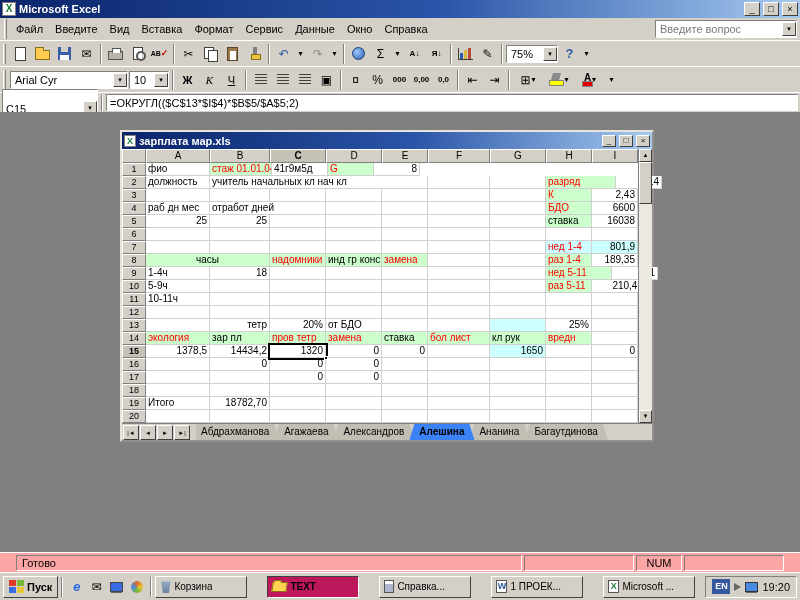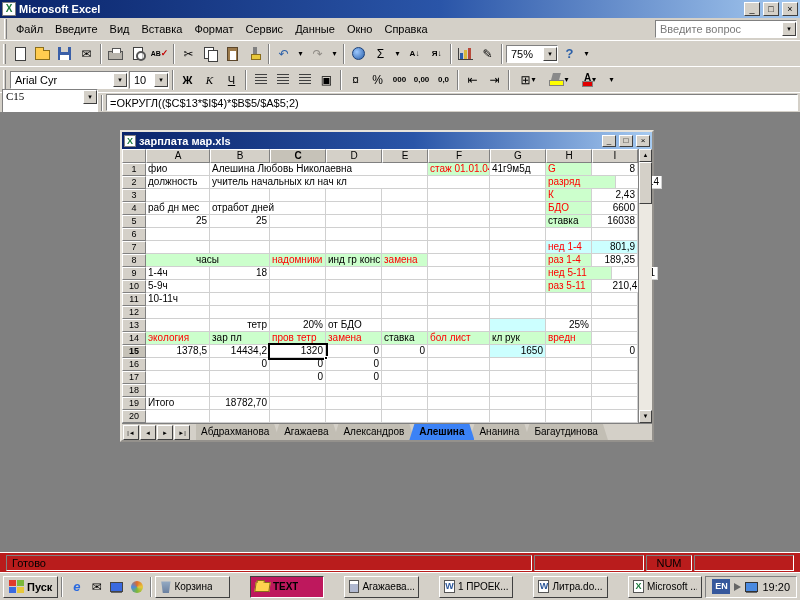--- a/index.html
+++ b/index.html
@@ -74,21 +74,21 @@
   .ic-chart i:nth-child(3){height:11px;background:#b84a3a;}
   .ic-align{width:12px;height:11px;background:repeating-linear-gradient(to bottom,#404040 0 1px,transparent 1px 3px);}
   .ic-fill{width:14px;height:13px;position:relative;}
   .ic-fill::before{content:"";position:absolute;top:0;left:3px;width:8px;height:7px;background:#8a8a8a;transform:skewX(-15deg);}
   .ic-fill::after{content:"";position:absolute;bottom:0;left:0;width:13px;height:4px;background:#ffff00;border:1px solid #808080;}
   .ic-fontcolor{font-size:10px;font-weight:bold;line-height:10px;position:relative;padding-bottom:4px;}
   .ic-fontcolor::after{content:"";position:absolute;left:-2px;right:-2px;bottom:0;height:4px;background:#e00000;border:1px solid #808080;}
 
   
   .formula-bar{height:20px;background:#d4d0c8;border-top:1px solid #fff;display:flex;align-items:center;padding:1px 2px;gap:1px;}
-  .name-box{width:96px;height:27px;background:#fff;border:1px solid;border-color:#808080 #fff #fff #808080;font-size:11px;display:flex;align-items:flex-start;padding:0 0 0 3px;gap:2px;flex:none;font-family:Liberation Serif, serif;}
+  .name-box{width:96px;height:27px;background:#fff;border:1px solid;border-color:#808080 #fff #fff #808080;font-size:11px;display:flex;align-items:flex-end;padding:0 0 0 3px;gap:2px;flex:none;}
   .name-box .val{flex:1;}
   .fb-sep{width:2px;height:16px;border-left:1px solid #808080;border-right:1px solid #fff;margin:0 2px;flex:none;}
   .formula-area{flex:1;height:17px;background:#fff;border:1px solid;border-color:#808080 #fff #fff #808080;font-size:11px;display:flex;align-items:center;padding:0 3px;white-space:nowrap;overflow:hidden;}
 
   
   .workspace{flex:1;background:#808080;position:relative;overflow:hidden;min-height:0;}
   .wb-window{position:absolute;left:120px;top:18px;width:534px;height:312px;background:#d4d0c8;border:2px outset #e8e4dc;display:flex;flex-direction:column;}
   .child-title{height:17px;background:linear-gradient(90deg,#0a246a 0%,#2a55a8 55%,#a6caf0 100%);display:flex;align-items:center;gap:3px;padding:0 2px;color:#fff;font-size:11px;font-weight:bold;flex:none;}
   .child-title .app-icon{width:12px;height:12px;font-size:9px;line-height:10px;}
   .child-btn{width:14px;height:12px;background:#d4d0c8;border:1px solid;border-color:#fff #404040 #404040 #fff;font-size:8px;line-height:9px;text-align:center;padding:0;flex:none;}
@@ -112,21 +112,21 @@
   .vscroll{width:14px;background:#ece9e2;border-left:1px solid #808080;display:flex;flex-direction:column;flex:none;}
   .sc-btn{height:13px;background:#d4d0c8;border:1px solid;border-color:#fff #404040 #404040 #fff;font-size:6px;text-align:center;line-height:11px;padding:0;flex:none;}
   .sc-thumb{height:42px;background:#d4d0c8;border:1px solid;border-color:#fff #404040 #404040 #fff;flex:none;}
   .sc-track{flex:1;}
   .tab-bar{height:17px;background:#d4d0c8;display:flex;align-items:stretch;overflow:hidden;border-top:1px solid #808080;flex:none;}
   .tab-nav{width:16px;height:15px;background:#d4d0c8;border:1px solid;border-color:#fff #404040 #404040 #fff;font-size:6px;display:flex;align-items:center;justify-content:center;margin:1px 0 0 1px;padding:0;flex:none;}
   .sheet-tab{position:relative;z-index:1;height:16px;padding:1px 10px 0;font-size:10px;line-height:14px;background:#c2beb4;clip-path:polygon(5px 0,calc(100% - 5px) 0,100% 100%,0 100%);margin-left:-5px;white-space:nowrap;flex:none;}
   .sheet-tab.active{background:#3b82f6;font-weight:bold;z-index:3;}
 
   
-  .status-bar{height:20px;background:#b91c1c;border-top:1px solid #fff;display:flex;align-items:center;gap:2px;padding:1px 6px;font-size:11px;}
+  .status-bar{height:20px;background:#fca5a5;border-top:1px solid #fff;display:flex;align-items:center;gap:2px;padding:1px 16px;font-size:11px;}
   .sb-main{flex:1;height:16px;line-height:15px;padding:0 5px;border:1px solid;border-color:#808080 #fff #fff #808080;}
   .sb-panel{height:16px;line-height:15px;padding:0 6px;border:1px solid;border-color:#808080 #fff #fff #808080;flex:none;}
 
   
   .taskbar{height:28px;background:#d4d0c8;border-top:1px solid #fff;display:flex;align-items:center;gap:3px;padding:2px 3px;flex:none;}
   .start-btn{height:22px;display:flex;align-items:center;gap:3px;padding:0 5px;font-weight:bold;font-size:11px;border:1px solid;border-color:#fff #404040 #404040 #fff;background:#d4d0c8;flex:none;}
   .flag{width:15px;height:13px;display:grid;grid-template-rows:6px 6px;grid-template-columns:7px 7px;gap:1px 1px;}
   .flag i:nth-child(1){background:#e03a2a;}
   .flag i:nth-child(2){background:#7ab83a;}
   .flag i:nth-child(3){background:#3a6ae0;}
@@ -380,21 +380,20 @@
                 <div class="hcell" style="width: 46px;">E</div>
                 <div class="hcell" style="width: 62px;">F</div>
                 <div class="hcell" style="width: 56px;">G</div>
                 <div class="hcell" style="width: 46px;">H</div>
                 <div class="hcell" style="width: 46px;">I</div>
               </div>
             <div class="grid-body">
                 <div class="grow">
                   <div class="rhcell">1</div>
                   <div class="cell" style="width: 64px;">фио</div>
-                  <div class="cell" style="width: 218px;">Алешина Любовь Николаевна</div>
                   <div class="cell bg-green t-red" style="width: 62px;">стаж 01.01.04</div>
                   <div class="cell" style="width: 56px;">41г9м5д</div>
                   <div class="cell bg-green t-red" style="width: 46px;">G</div>
                   <div class="cell a-r" style="width: 46px;">8</div>
                 </div>
                 <div class="grow">
                   <div class="rhcell">2</div>
                   <div class="cell" style="width: 64px;">должность</div>
                   <div class="cell" style="width: 218px;">учитель начальных кл нач кл</div>
                   <div class="cell" style="width: 62px;"></div>
@@ -680,29 +679,25 @@
         <button class="task-btn">
           <span class="ticon ic-recycle-bin"></span>
           <span class="task-label">Корзина</span>
         </button>
         <button class="task-btn pressed">
           <span class="ticon ic-folder-open"></span>
           <span class="task-label">TEXT</span>
         </button>
         <button class="task-btn">
           <span class="ticon ic-calculator"></span>
-          <span class="task-label">Агажаева...</span>
+          <span class="task-label">Справка...</span>
         </button>
         <button class="task-btn">
           <span class="ticon ic-word-doc"></span>
           <span class="task-label">1 ПРОЕК...</span>
-        </button>
-        <button class="task-btn">
-          <span class="ticon ic-word-doc"></span>
-          <span class="task-label">Литра.do...</span>
         </button>
         <button class="task-btn">
           <span class="ticon ic-excel-doc"></span>
           <span class="task-label">Microsoft ...</span>
         </button>
       </span>
     <span class="tray">
       <span class="lang-badge">EN</span>
       <span style="display:flex;gap:4px;align-items:center;">
           <span class="ticon ic-volume"></span>

